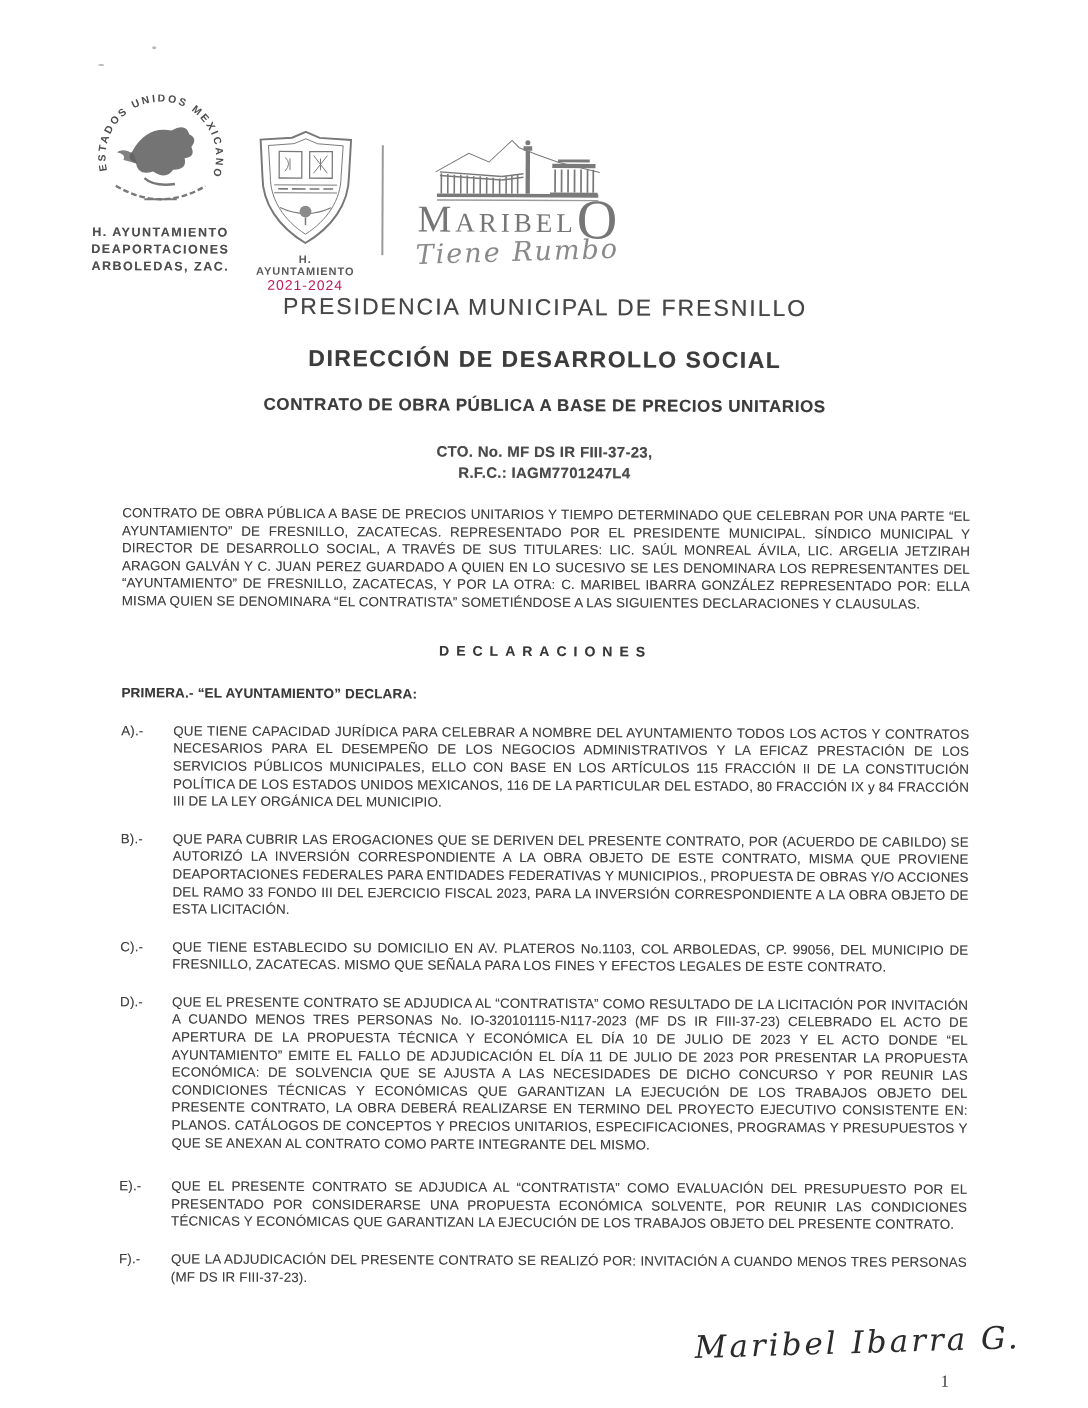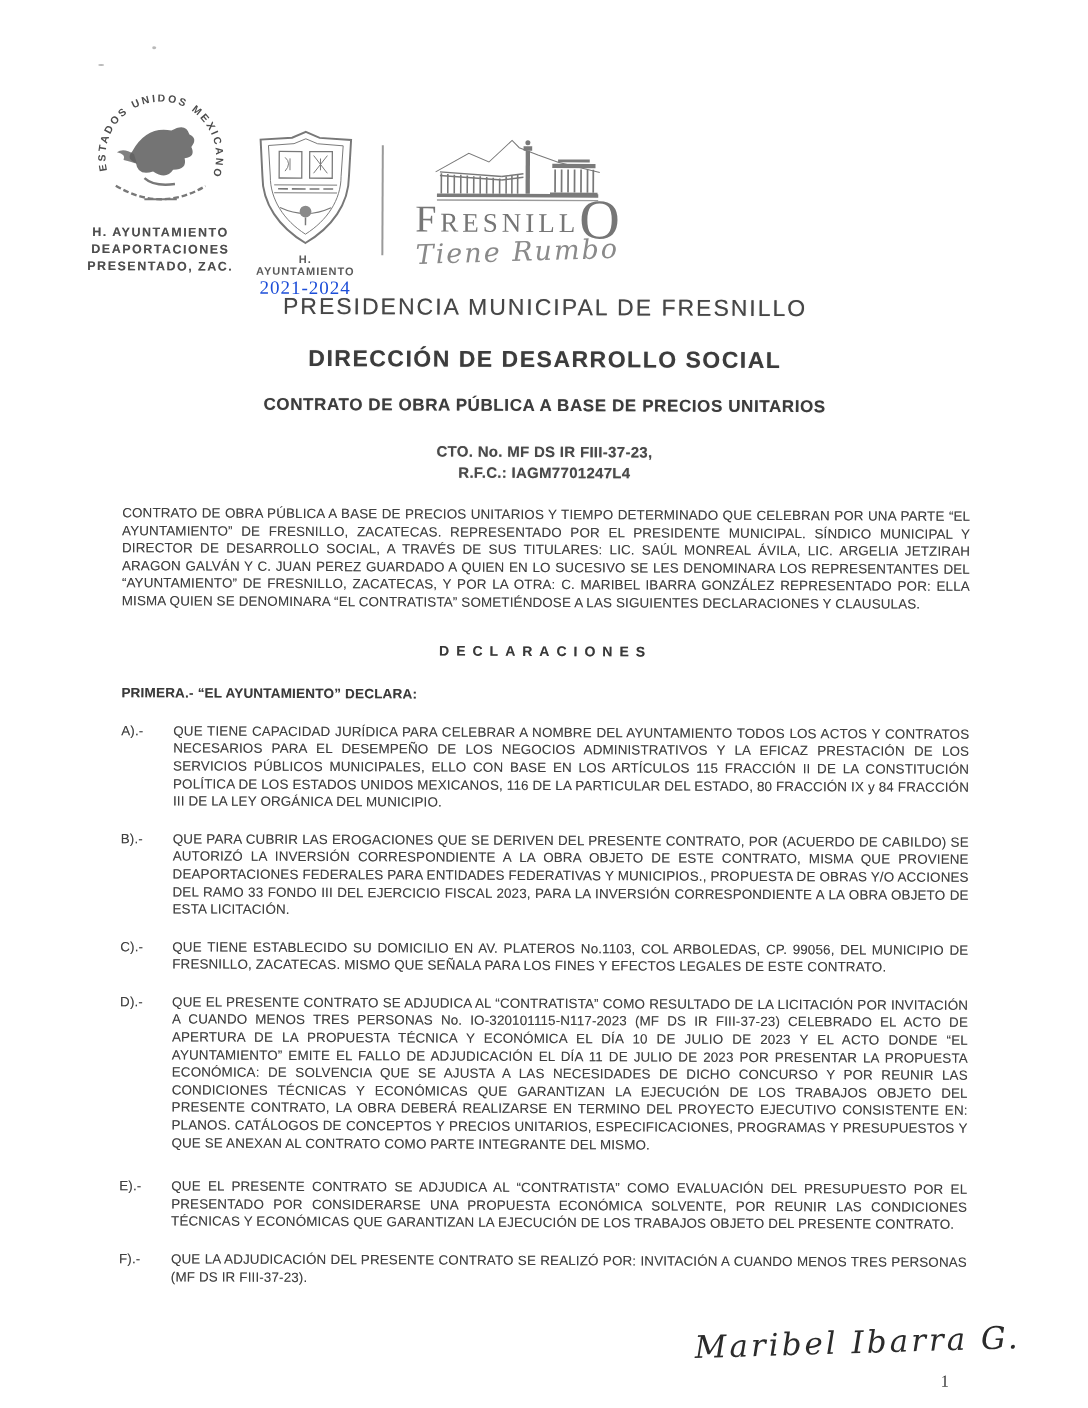--- a/index.html
+++ b/index.html
@@ -11,21 +11,21 @@
   .page{position:absolute;inset:0;background:#fff;}
   .scan{position:absolute;inset:0;transform:rotate(0.25deg);transform-origin:50% 40%;}
   .speck{position:absolute;background:#b9b9b9;border-radius:50%;}
 
   
   .logo-eagle{position:absolute;left:84px;top:96px;width:150px;text-align:center;}
   .logo-eagle .caption{margin-top:2px;font-size:12.5px;font-weight:bold;letter-spacing:1.5px;
     color:#4e4e4e;line-height:17px;text-shadow:0 0 .6px rgba(0,0,0,.35);}
   .logo-shield{position:absolute;left:248px;top:130px;width:112px;text-align:center;}
   .logo-shield .cap1{font-size:11px;font-weight:bold;letter-spacing:1px;color:#5a5a5a;margin-top:2px;}
-  .logo-shield .cap2{font-family:Liberation Serif, serif;font-size:19px;color:#1d4ed8;letter-spacing:1px;}
+  .logo-shield .cap2{font-family:Liberation Sans, sans-serif;font-size:14px;color:#be185d;letter-spacing:1px;}
   .logo-divider{position:absolute;left:380px;top:146px;width:2px;height:110px;background:#9a9a9a;}
   .logo-fresnillo{position:absolute;left:396px;top:132px;width:240px;text-align:center;}
   .fres-word{font-family:"Liberation Serif",serif;color:#767676;letter-spacing:4px;
     font-variant:small-caps;font-size:38px;line-height:30px;margin-top:-4px;}
   .fres-word .bigO{font-size:56px;font-variant:normal;letter-spacing:0;vertical-align:-6px;}
   .fres-tag{font-family:"DejaVu Serif",serif;font-style:italic;font-size:27px;color:#8a8a8a;
     letter-spacing:2px;transform:rotate(-2deg);margin-top:2px;}
 
   
   .titles{position:absolute;top:294px;left:0;right:0;text-align:center;
@@ -75,21 +75,21 @@
         </text>
         <path d="M45 60 Q60 33 86 38 Q101 29 105 42 Q114 46 107 55 Q112 65 100 67 Q103 79 88 79 Q81 90 67 81 Q51 86 49 72 Q38 68 45 60 Z" fill="#616161" opacity="0.88"></path>
         <path d="M47 63 Q36 56 29 61 Q39 63 36 69 Q45 71 50 73 Z" fill="#616161" opacity="0.8"></path>
         <path d="M58 88 q10 9 32 6" class="ln" stroke-width="2.5"></path>
         <path d="M28 96 Q75 124 122 96" class="ln" stroke-width="2.5" stroke-dasharray="6 3"></path>
         <path d="M58 110 h34" class="ln" stroke-width="2"></path>
       </svg>
       <div class="caption">
         <div>H. AYUNTAMIENTO</div>
         <div>DEAPORTACIONES</div>
-        <div>PRESENTADO, ZAC.</div>
+        <div>ARBOLEDAS, ZAC.</div>
       </div>
     </div>
 
     <div class="logo-shield">
       <svg width="104" height="118" viewBox="0 0 104 120">
         <path d="M52 3 L66 9 L98 11 L96 48 C96 76 79 100 52 116 C25 100 8 76 8 48 L6 11 L38 9 Z" class="ln" stroke-width="2"></path>
         <path d="M52 10 L64 15 L90 17 L88 48 C88 72 74 93 52 107 C30 93 16 72 16 48 L14 17 L40 15 Z" class="ln" stroke-width="1"></path>
         <rect x="25" y="23" width="23" height="27" class="ln" stroke-width="1.3"></rect>
         <rect x="56" y="23" width="23" height="27" class="ln" stroke-width="1.3"></rect>
         <path d="M31 29 q7 6 0 14 M36 30 v12" class="ln" stroke-width="1"></path>
@@ -116,21 +116,21 @@
         <rect x="131" y="26" width="6" height="60" fill="#7a7a7a"></rect>
         <rect x="128" y="20" width="12" height="6" fill="#7a7a7a"></rect>
         <circle cx="134" cy="15" r="3.5" fill="#7a7a7a"></circle>
         <rect x="168" y="44" width="60" height="6" fill="#7a7a7a"></rect>
         <rect x="176" y="38" width="44" height="4" fill="#7a7a7a"></rect>
         <path d="M172 52 V84 M181 52 V84 M190 52 V84 M199 52 V84 M208 52 V84 M217 52 V84 M225 52 V84" class="ln" stroke-width="2.4"></path>
         <rect x="165" y="84" width="66" height="4" fill="#7a7a7a"></rect>
         <rect x="8" y="86" width="224" height="5" fill="#7a7a7a"></rect>
         <rect x="8" y="94" width="224" height="2" fill="#9a9a9a"></rect>
       </svg>
-      <div class="fres-word"><span>Fresnill</span><span class="bigO">O</span></div>
+      <div class="fres-word"><span>Maribel</span><span class="bigO">O</span></div>
       <div class="fres-tag">Tiene Rumbo</div>
     </div>
 
     <div class="titles">
       <div class="t1">PRESIDENCIA MUNICIPAL DE FRESNILLO</div>
       <div class="t2">DIRECCIÓN DE DESARROLLO SOCIAL</div>
       <div class="t3">CONTRATO DE OBRA PÚBLICA A BASE DE PRECIOS UNITARIOS</div>
       <div class="cto">
         <div>CTO. No. MF DS IR FIII-37-23,</div>
         <div>R.F.C.: IAGM7701247L4</div>

